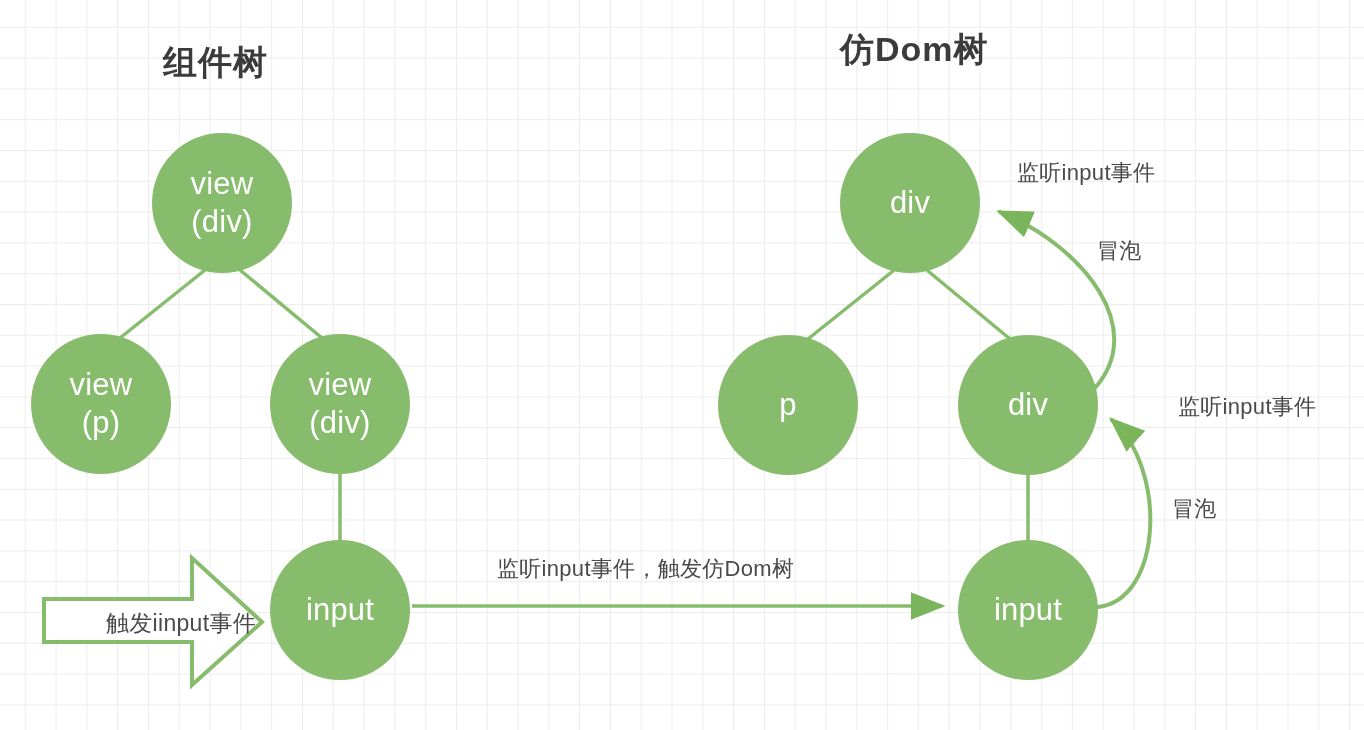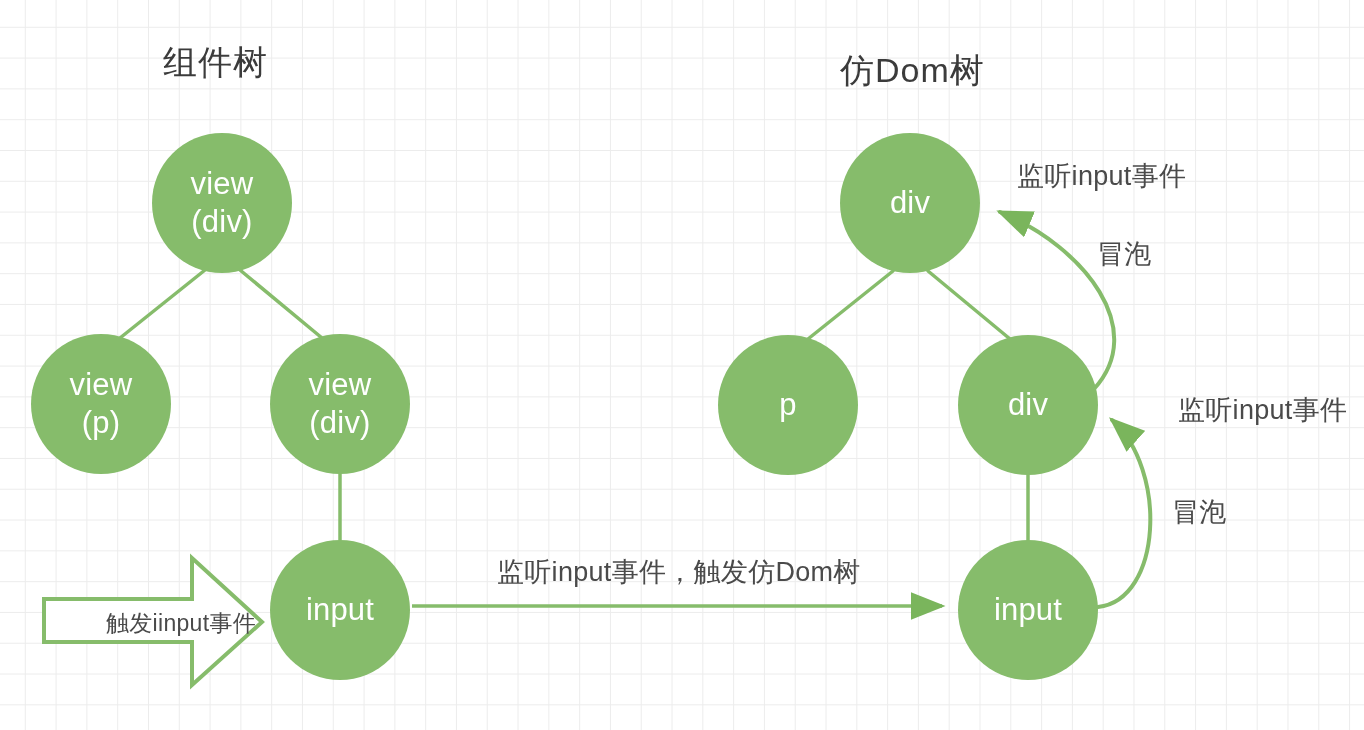--- a/index.html
+++ b/index.html
@@ -44,29 +44,29 @@
     line-height: 1.22;
     font-weight: 400;
     letter-spacing: 0.2px;
     text-align: center;
     white-space: pre-line;
     z-index: 3;
   }
   .title {
     position: absolute;
     font-size: 34px;
-    font-weight: normal;
+    font-weight: bold;
     color: #3b3b3b;
     letter-spacing: 1px;
     white-space: nowrap;
     z-index: 4;
   }
   .edge-label {
     position: absolute;
-    font-size: 27px;
+    font-size: 22px;
     color: #4a4a4a;
     white-space: nowrap;
     z-index: 4;
     letter-spacing: 0.3px;
   }
   .arrow-label {
     position: absolute;
     font-size: 23px;
     color: #4a4a4a;
     white-space: nowrap;
@@ -105,21 +105,21 @@
     <line x1="412" y1="606" x2="942" y2="606" stroke="#86bc6b" stroke-width="3.5" fill="none" marker-end="url(#arrowhead)"></line>
 
     <path d="M 1098 607 C 1162 600 1168 470 1112 420" stroke="#86bc6b" stroke-width="4" fill="none" stroke-linecap="round" marker-end="url(#arrowhead-curve)"></path>
 
     <path d="M 1094 389 C 1148 330 1086 248 1000 212" stroke="#86bc6b" stroke-width="4" fill="none" stroke-linecap="round" marker-end="url(#arrowhead-curve)"></path>
 
     <path d="M 44 599 L 192 599 L 192 558 L 262 622 L 192 685 L 192 642 L 44 642 Z" fill="#ffffff" stroke="#86bc6b" stroke-width="4" stroke-linejoin="miter"></path>
   </svg>
 
   <div class="title" style="left:163px; top:40px;">组件树</div>
-  <div class="title" style="left:840px; top:48px;">仿Dom树</div>
+  <div class="title" style="left:840px; top:27px;">仿Dom树</div>
 
   <div class="node" style="left:152px; top:133px; width:140px; height:140px;">view
 (div)</div>
   <div class="node" style="left:31px; top:334px; width:140px; height:140px;">view
 (p)</div>
   <div class="node" style="left:270px; top:334px; width:140px; height:140px;">view
 (div)</div>
   <div class="node" style="left:270px; top:540px; width:140px; height:140px;">input</div>
 
   <div class="node" style="left:840px; top:133px; width:140px; height:140px;">div</div>

